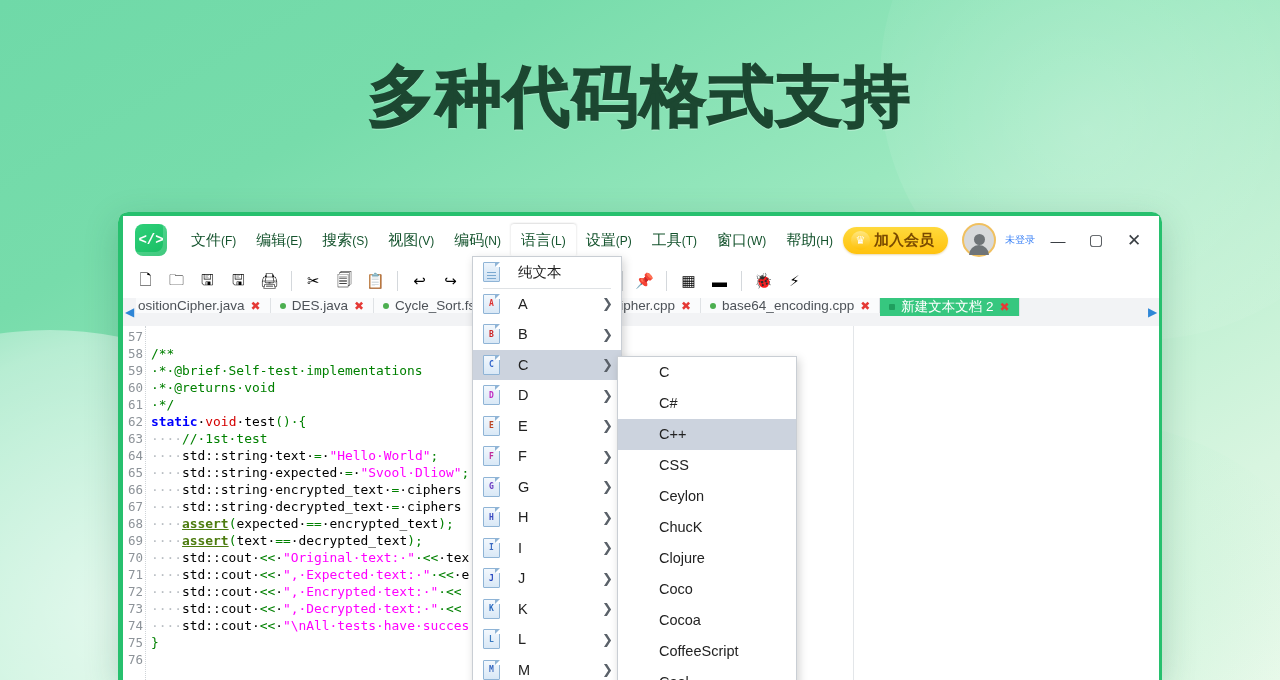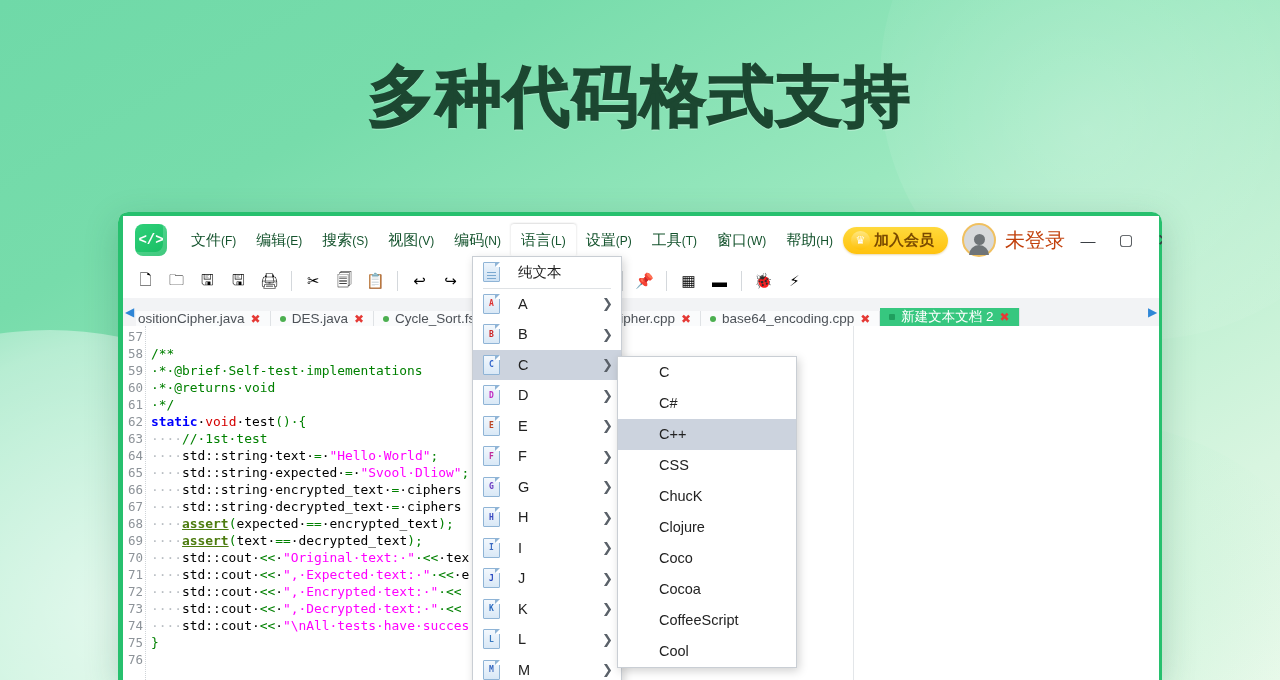--- a/index.html
+++ b/index.html
@@ -91,21 +91,21 @@
   }
   .avatar{
     width:30px;height:30px;border-radius:50%;margin-left:14px;
     background:#d7d9db;border:2px solid #f0c060;
     display:flex;align-items:flex-end;justify-content:center;overflow:hidden;
   }
   .avatar .head{width:11px;height:11px;border-radius:50%;background:#6f7478;
     position:relative;top:-10px;}
   .avatar .body{width:20px;height:10px;border-radius:10px 10px 0 0;background:#6f7478;
     position:absolute;margin-top:17px;}
-  .login-text{font-size:20px;color:#c2410c;margin-left:9px;white-space:nowrap;}
+  .login-text{font-size:10px;color:#3b82f6;margin-left:9px;white-space:nowrap;}
   .wbtn{width:30px;height:30px;margin-left:8px;display:flex;align-items:center;
     justify-content:center;color:#3a3f44;font-size:15px;}
   .wbtn.close{font-size:17px;}
 
   
   .toolbar{
     position:absolute;left:5px;right:3px;top:52px;height:34px;
     display:flex;align-items:center;background:#fff;
   }
   .tb{width:25px;height:25px;margin:0 3px;display:flex;align-items:center;
@@ -271,21 +271,21 @@
       <div class="tb-sep"></div>
       <div class="tb">▦</div>
       <div class="tb">▬</div>
       <div class="tb-sep"></div>
       <div class="tb">🐞</div>
       <div class="tb">⚡</div>
     </div>
 
   <div class="tabstrip">
     <div class="scroll-arrow">◀</div>
-    <div id="tabsHost" style="display:flex;align-items:flex-end;">
+    <div id="tabsHost" style="display:flex;align-items:flex-start;">
         <div class="tab clipped">
           <span>ositionCipher.java</span>
           <span class="x">✖</span>
         </div>
         <div class="tab">
           <span class="dot"></span>
           <span>DES.java</span>
           <span class="x">✖</span>
         </div>
         <div class="tab">
@@ -419,19 +419,20 @@
         <span class="arrow">❯</span>
       </div>
     </div>
 </div>
 
 <div class="sub-menu" id="subMenu">
     <div class="sm-row"><span>C</span></div>
     <div class="sm-row"><span>C#</span></div>
     <div class="sm-row hl"><span>C++</span></div>
     <div class="sm-row"><span>CSS</span></div>
+    <div class="sm-row"><span>Ceylon</span></div>
     <div class="sm-row"><span>ChucK</span></div>
     <div class="sm-row"><span>Clojure</span></div>
     <div class="sm-row"><span>Coco</span></div>
     <div class="sm-row"><span>Cocoa</span></div>
     <div class="sm-row"><span>CoffeeScript</span></div>
     <div class="sm-row"><span>Cool</span></div>
   </div>
 
 </body></html>

